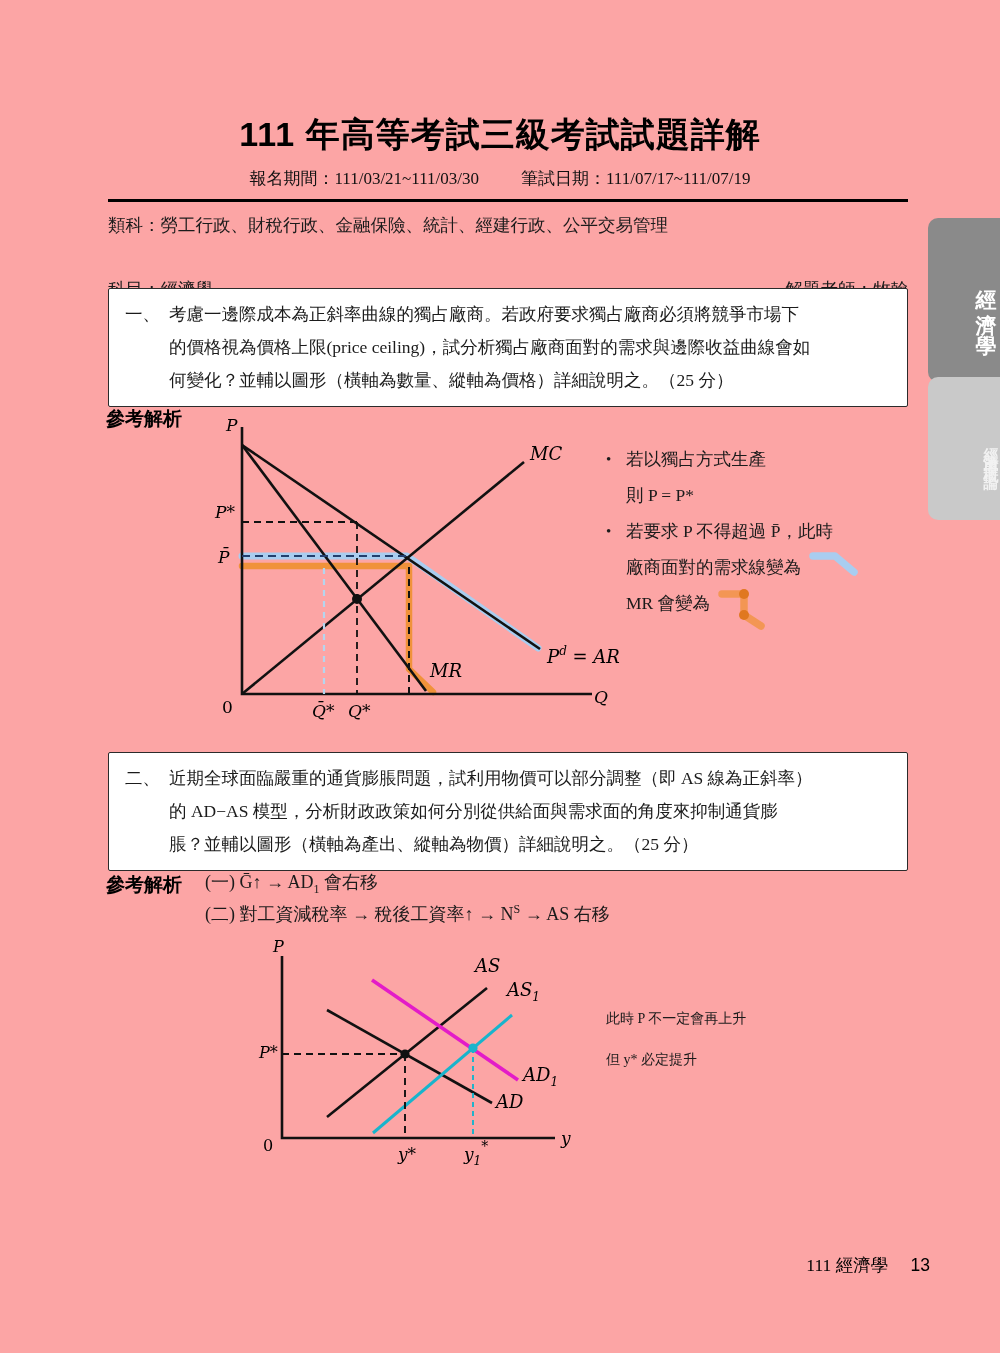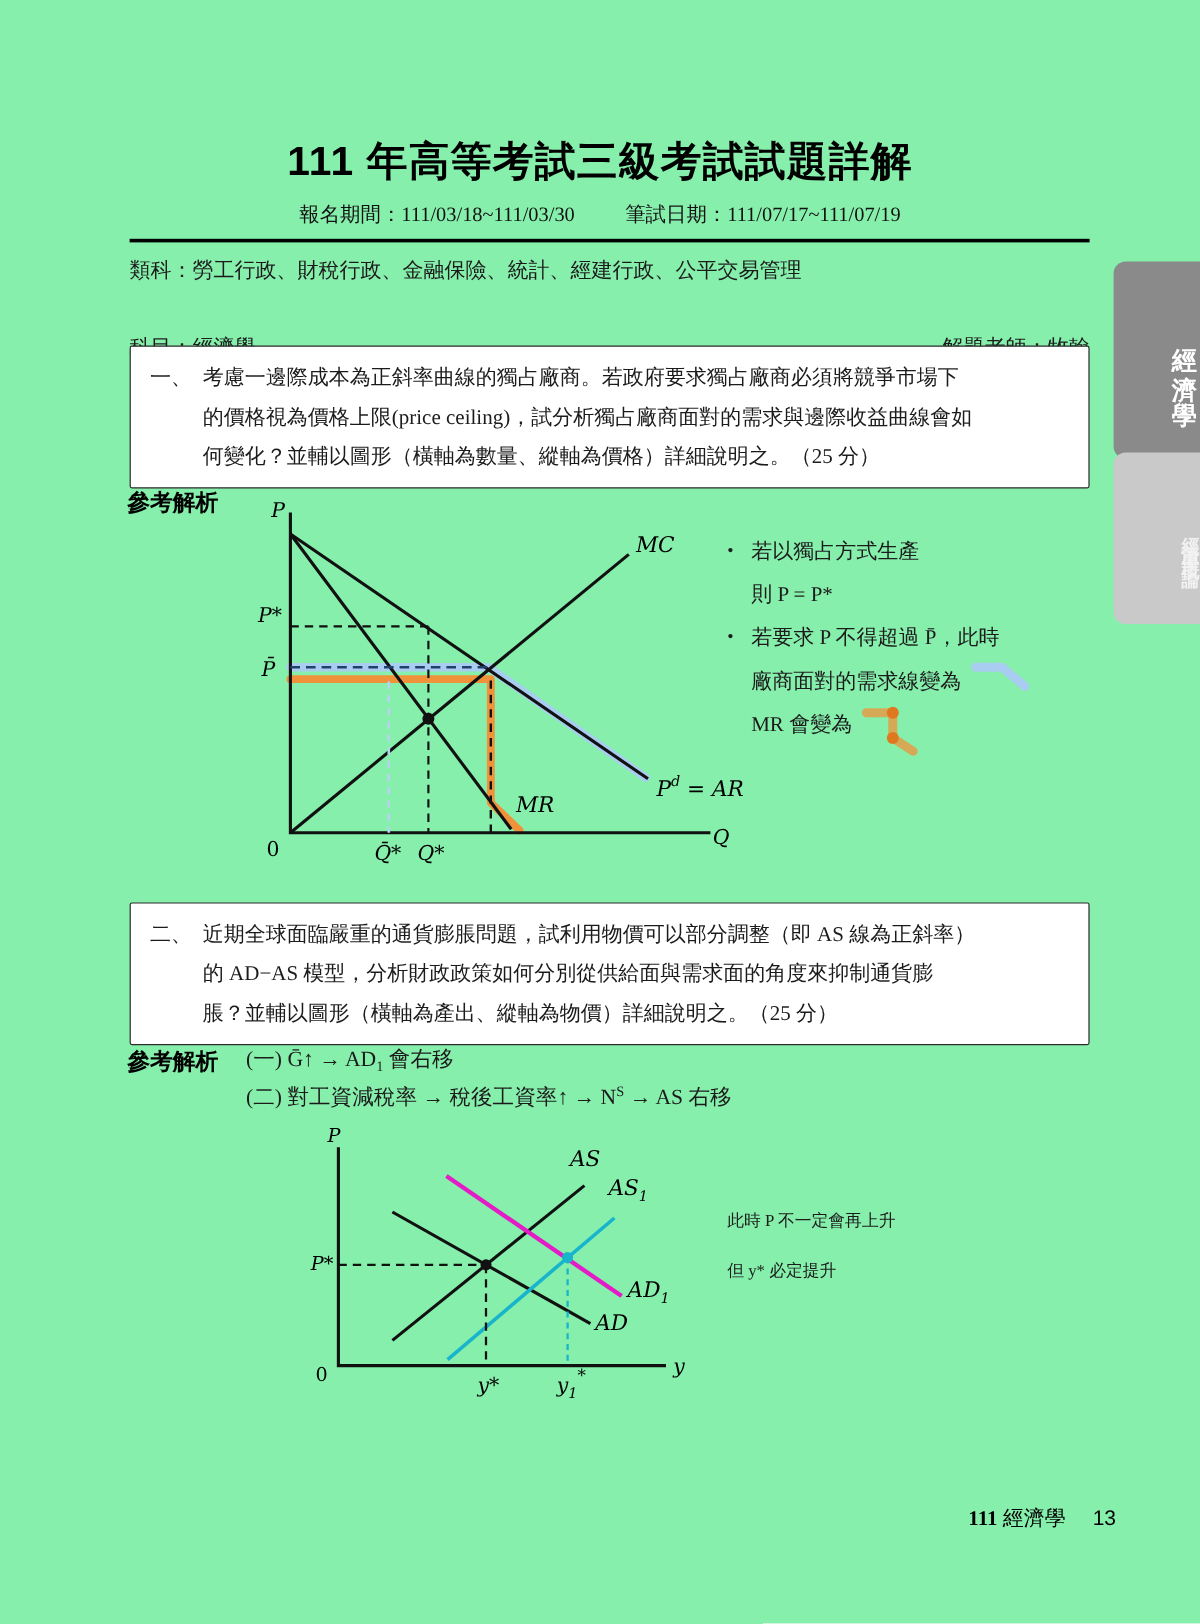--- a/index.html
+++ b/index.html
@@ -1,16 +1,16 @@
 <!DOCTYPE html>
 <html><head>
 <meta charset="utf-8">
 <style>
   html,body{margin:0;padding:0;background:#ffffff;}
-  .page{position:relative;width:1000px;height:1353px;background:#86efac;overflow:hidden;
+  .page{position:relative;width:1000px;height:1353px;background:#fca5a5;overflow:hidden;
         font-family:"Liberation Serif","DejaVu Serif",serif;color:#1b1b1b;}
   .title{position:absolute;top:112px;left:0;width:100%;text-align:center;
          font-family:"Liberation Sans","DejaVu Sans",sans-serif;
          font-weight:bold;font-size:34px;letter-spacing:1px;color:#000;}
   .subtitle{position:absolute;top:167px;left:0;width:100%;text-align:center;font-size:17px;color:#111;}
   .subtitle .gap{display:inline-block;width:42px;}
   .rule{position:absolute;left:108px;top:199px;width:800px;height:3px;background:#000;}
   .meta-cat{position:absolute;left:108px;top:213px;width:800px;font-size:17.5px;}
   .meta-row{position:absolute;left:108px;top:243px;width:800px;font-size:17.5px;display:flex;justify-content:space-between;margin-top:34px;}
   .qbox{position:absolute;left:108px;width:768px;border:1.6px solid #2b2b2b;border-radius:2px;
@@ -38,32 +38,32 @@
   .notes-2{position:absolute;left:606px;top:998px;width:300px;font-size:14px;line-height:41px;}
   .side-tab{position:absolute;right:0;width:72px;border-radius:10px 0 0 10px;
             display:flex;justify-content:center;
             font-family:"Liberation Sans","DejaVu Sans",sans-serif;
             writing-mode:vertical-rl;text-orientation:upright;}
   #side-tab-1{top:218px;height:150px;background:#8a8a8a;color:#fff;font-size:21px;font-weight:600;
               letter-spacing:22px;padding-top:14px;}
   #side-tab-2{top:377px;height:135px;background:#c9c9c9;color:#f2f2f2;font-size:15px;font-weight:600;
               letter-spacing:7px;padding-top:8px;}
   .footer{position:absolute;top:1253px;right:70px;font-size:17.5px;color:#000;}
-  .footer .yr{font-weight:bold;}
+  .footer .yr{font-weight:normal;}
   .footer .pg{margin-left:18px;font-family:"Liberation Sans","DejaVu Sans",sans-serif;}
   svg text{font-family:"DejaVu Serif","Liberation Serif",serif;}
 </style>
 </head>
 <body>
 
 <div class="page">
 
   <div class="title">111 年高等考試三級考試試題詳解</div>
   <div class="subtitle">
-    <span>報名期間：111/03/18~111/03/30</span><span class="gap"></span><span>筆試日期：111/07/17~111/07/19</span>
+    <span>報名期間：111/03/21~111/03/30</span><span class="gap"></span><span>筆試日期：111/07/17~111/07/19</span>
   </div>
   <div class="rule"></div>
 
   <div class="meta-cat">類科：勞工行政、財稅行政、金融保險、統計、經建行政、公平交易管理</div>
   <div class="meta-row">
     <span>科目：經濟學</span>
     <span>解題老師：牧翰</span>
   </div>
 
   <div class="qbox" id="q1-box">

